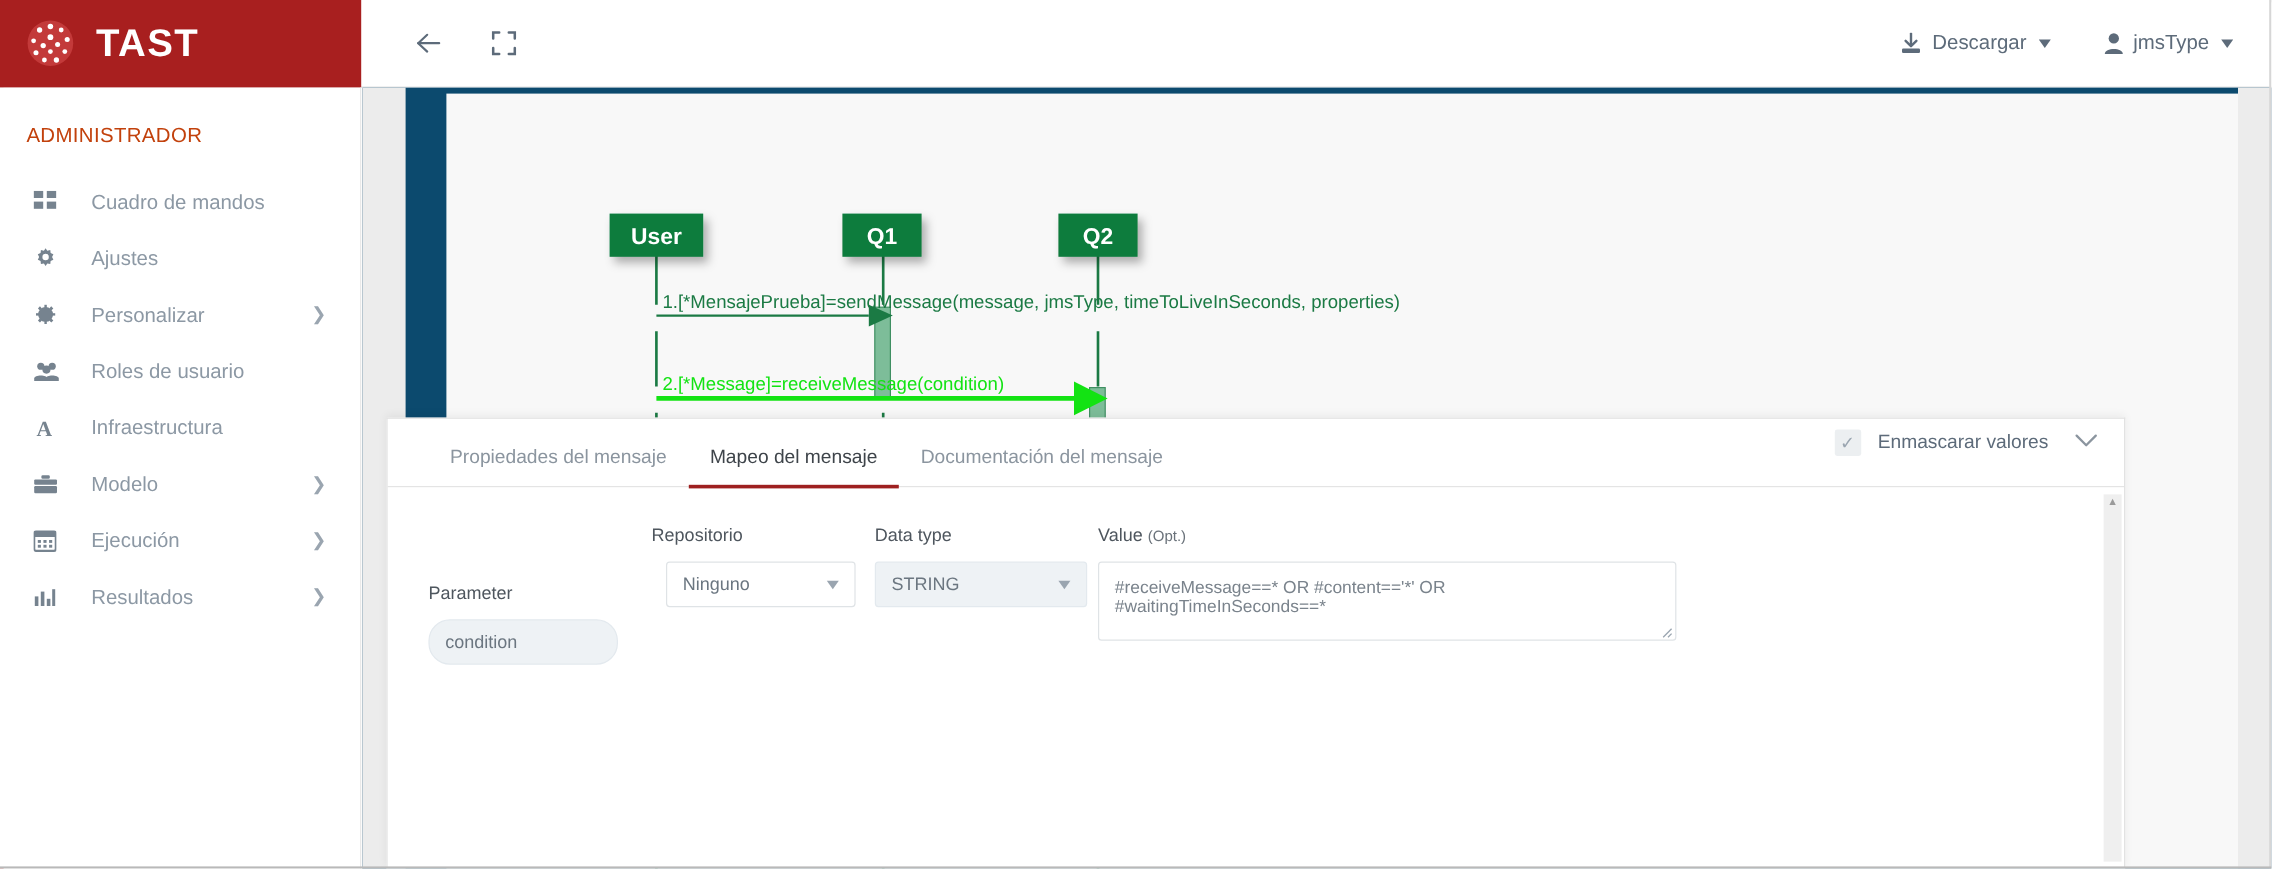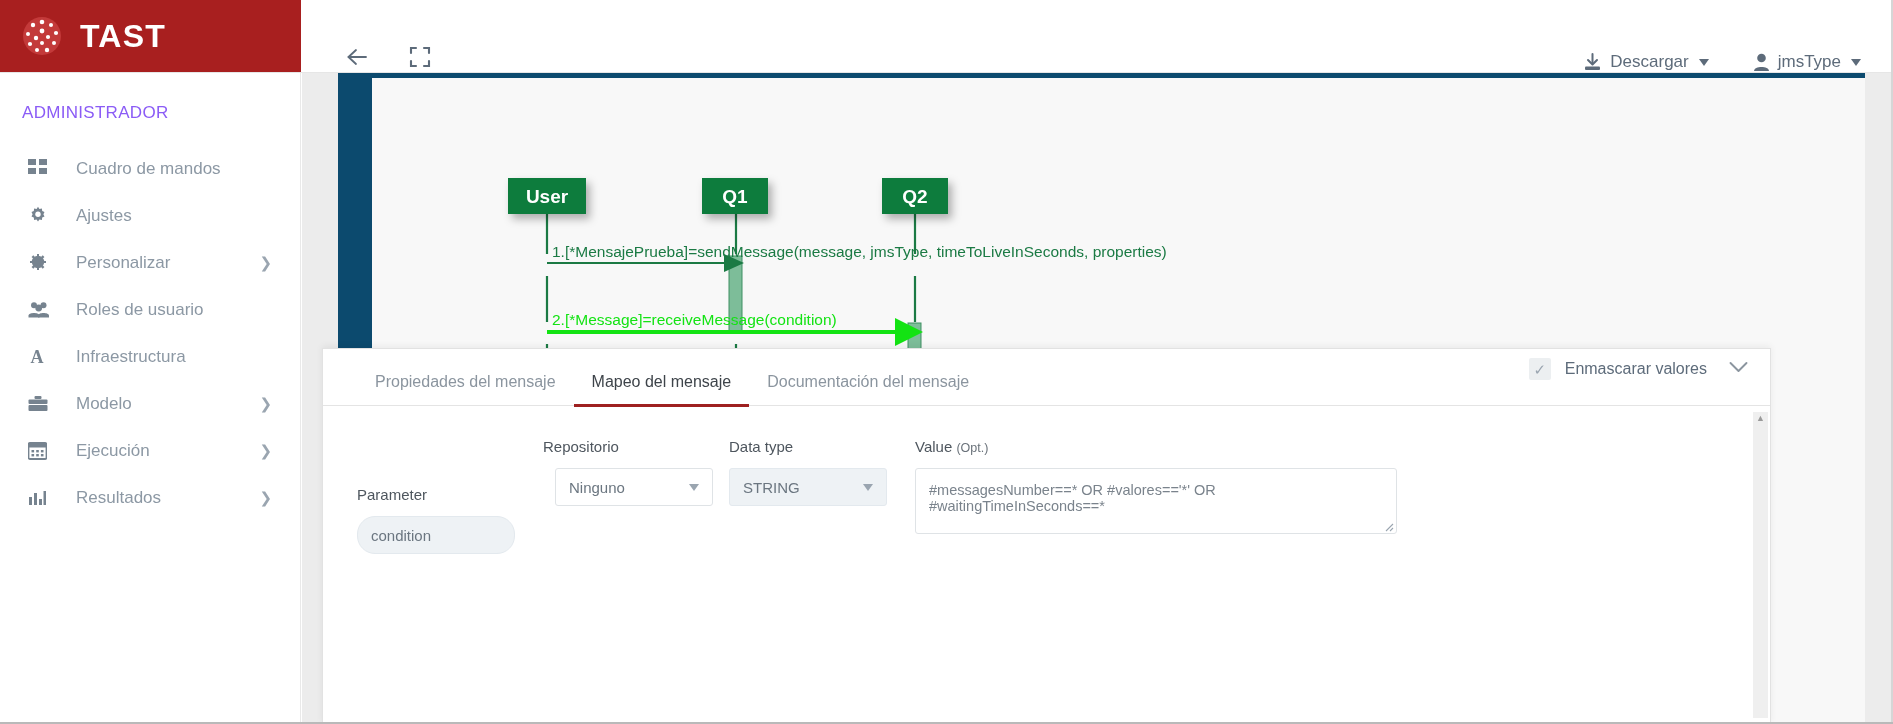--- a/index.html
+++ b/index.html
@@ -17,21 +17,21 @@
     background: #ffffff;
     overflow: hidden;
   }
 
   
   .topbar {
     position: absolute; top: 0; left: 0;
     width: 1893px; height: 73px;
     background: #ffffff;
     border-bottom: 1px solid #e6e6e6;
-    display: flex; align-items: flex-end;
+    display: flex; align-items: center;
   }
   .brand {
     width: 301px; height: 73px;
     background: #a81f1f;
     display: flex; align-items: center;
     padding-left: 20px;
     flex: none;
   }
   .brand-logo {
     width: 44px; height: 44px;
@@ -81,21 +81,21 @@
   
   .sidebar {
     position: absolute;
     top: 73px; left: 0;
     width: 301px; height: 651px;
     background: #ffffff;
     border-right: 1px solid #e9e9e9;
     padding-top: 30px;
   }
   .sidebar-heading {
-    color: #8b5cf6;
+    color: #c2410c;
     font-size: 17px;
     padding: 0 0 0 22px;
     margin-bottom: 22px;
     letter-spacing: .3px;
   }
   .nav-item {
     display: flex; align-items: center;
     height: 47px;
     padding: 0 28px 0 28px;
     color: #8c98a4;
@@ -254,21 +254,21 @@
     justify-content: space-between;
   }
   .select-caret {
     width: 0; height: 0;
     border-left: 5.5px solid transparent;
     border-right: 5.5px solid transparent;
     border-top: 7px solid #9aa5b0;
   }
   .w-param { width: 158px; border-radius: 18px; }
   .w-repo  { width: 158px; margin-left: 12px; }
-  .w-type  { width: 158px; }
+  .w-type  { width: 177px; }
   .col-param { width: 186px; margin-top: 48px; }
   .col-repo  { width: 186px; }
   .col-type  { width: 186px; }
   .col-value { width: 490px; }
   .textarea-box {
     width: 482px; height: 66px;
     border: 1px solid #dfe3e6;
     border-radius: 3px;
     background: #ffffff;
     font-size: 14.5px;
@@ -612,21 +612,21 @@
               <span class="select-caret"></span>
             </div>
           </div>
 
           <div class="field col-value">
             <div class="field-label">
               <span>Value</span>
               <span class="opt">(Opt.)</span>
             </div>
             <div class="textarea-box">
-              <span>#messagesNumber==* OR #valores=='*' OR #waitingTimeInSeconds==*</span>
+              <span>#receiveMessage==* OR #content=='*' OR #waitingTimeInSeconds==*</span>
               <span class="resize-grip">
                 <svg width="12" height="12" viewBox="0 0 12 12">
                   <g stroke="#9aa5b0" stroke-width="1.1">
                     <line x1="11" y1="4" x2="4" y2="11"></line>
                     <line x1="11" y1="8" x2="8" y2="11"></line>
                   </g>
                 </svg>
               </span>
             </div>
           </div>

